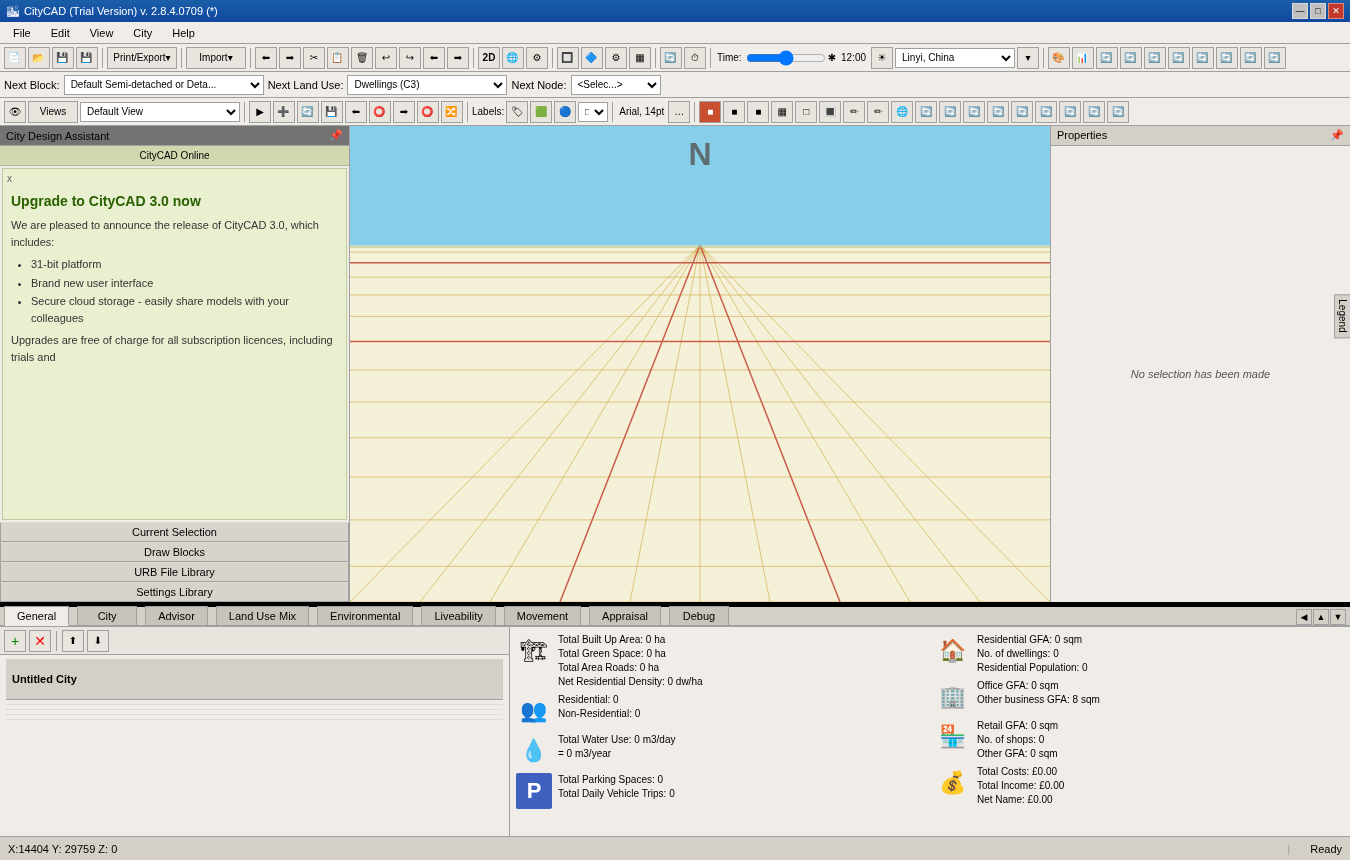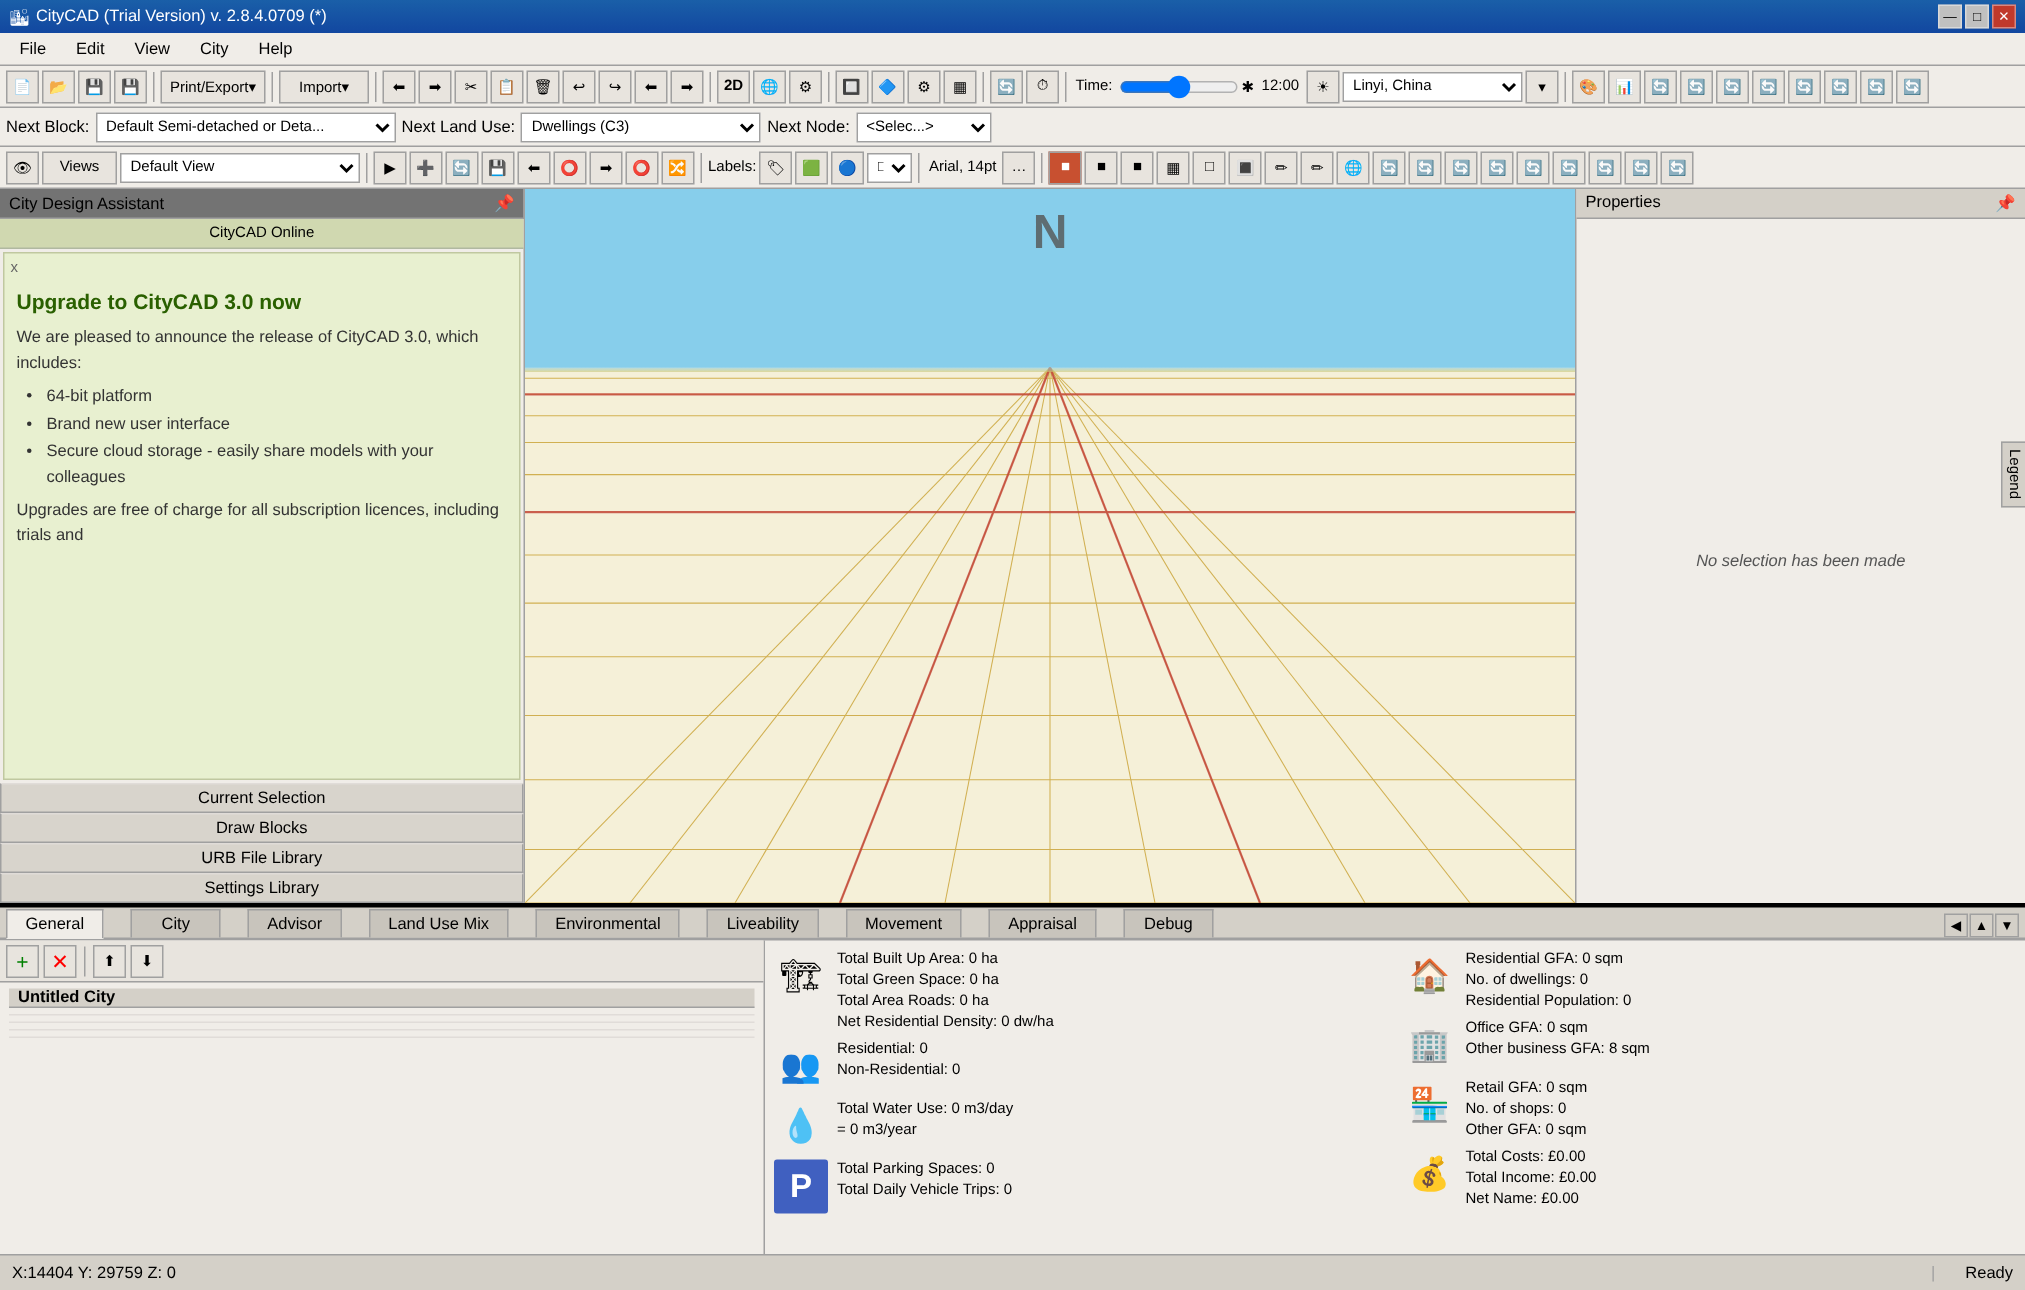--- a/index.html
+++ b/index.html
@@ -201,24 +201,24 @@
       font-size: 10px;
       cursor: pointer;
     }
 
     
     #tabs-bar {
       height: 24px;
       background: #d4d0c8;
       display: flex;
       align-items: flex-end;
-      border-top: 3px solid #000000;
+      border-top: 5px solid #000000;
       border-bottom: 1px solid #a0a0a0;
       padding: 0 4px;
-      gap: 18px;
+      gap: 8px;
     }
     .tab-item {
       padding: 3px 12px;
       font-size: 11px;
       cursor: pointer;
       background: #c8c4bc;
       border: 1px solid #a0a0a0;
       border-bottom: none;
       min-width: 60px;
       text-align: center;
@@ -482,21 +482,21 @@
         <span>City Design Assistant</span>
         <span style="cursor:pointer;">📌</span>
       </div>
       <div id="citycad-online">CityCAD Online</div>
       <div id="content-panel" style="flex:1; overflow:hidden; background:#e8f0d0; border:1px solid #c0c8a0; margin:2px; padding:8px; position:relative;">
         <span id="close-x">x</span>
         <div id="upgrade-title">Upgrade to CityCAD 3.0 now</div>
         <div id="upgrade-body">
           <span>We are pleased to announce the release of CityCAD 3.0, which includes:</span>
           <ul>
-            <li>64-bit platform</li>
+            <li>31-bit platform</li>
             <li>Brand new user interface</li>
             <li>Secure cloud storage - easily share models with your colleagues</li>
           </ul>
           <p>Upgrades are free of charge for all subscription licences, including trials and</p>
         </div>
       </div>
       <div class="panel-nav-btn">Current Selection</div>
       <div class="panel-nav-btn">Draw Blocks</div>
       <div class="panel-nav-btn">URB File Library</div>
       <div class="panel-nav-btn">Settings Library</div>
@@ -582,21 +582,21 @@
     <div id="bottom-left" style="width:510px; display:flex; flex-direction:column; border-right:1px solid #a0a0a0;">
       <div id="bottom-toolbar" style="height:28px; background:#e8e4de; display:flex; align-items:center; padding:2px 4px; border-bottom:1px solid #a0a0a0; gap:3px;">
         <div class="toolbar-btn" style="color:green; font-size:14px;">+</div>
         <div class="toolbar-btn" style="color:red; font-size:14px;">✕</div>
         <div class="toolbar-separator"></div>
         <div class="toolbar-btn">⬆</div>
         <div class="toolbar-btn">⬇</div>
       </div>
       <div id="bottom-table" style="display:flex; flex:1; overflow:hidden;">
         <div id="table-right" style="flex:1; overflow:hidden;">
-          <div style="background:#d4d0c8; padding:0 6px; font-size:11px; font-weight:bold; border-bottom:1px solid #a0a0a0;">Untitled City</div>
+          <div style="background:#d4d0c8; padding:14px 6px; font-size:11px; font-weight:bold; border-bottom:1px solid #a0a0a0;">Untitled City</div>
           <div class="table-row"></div>
           <div class="table-row"></div>
           <div class="table-row"></div>
           <div class="table-row"></div>
         </div>
       </div>
     </div>
 
     <div id="bottom-right" style="flex:1; padding:6px; font-size:10px; overflow:hidden; display:flex; gap:10px;">
 

